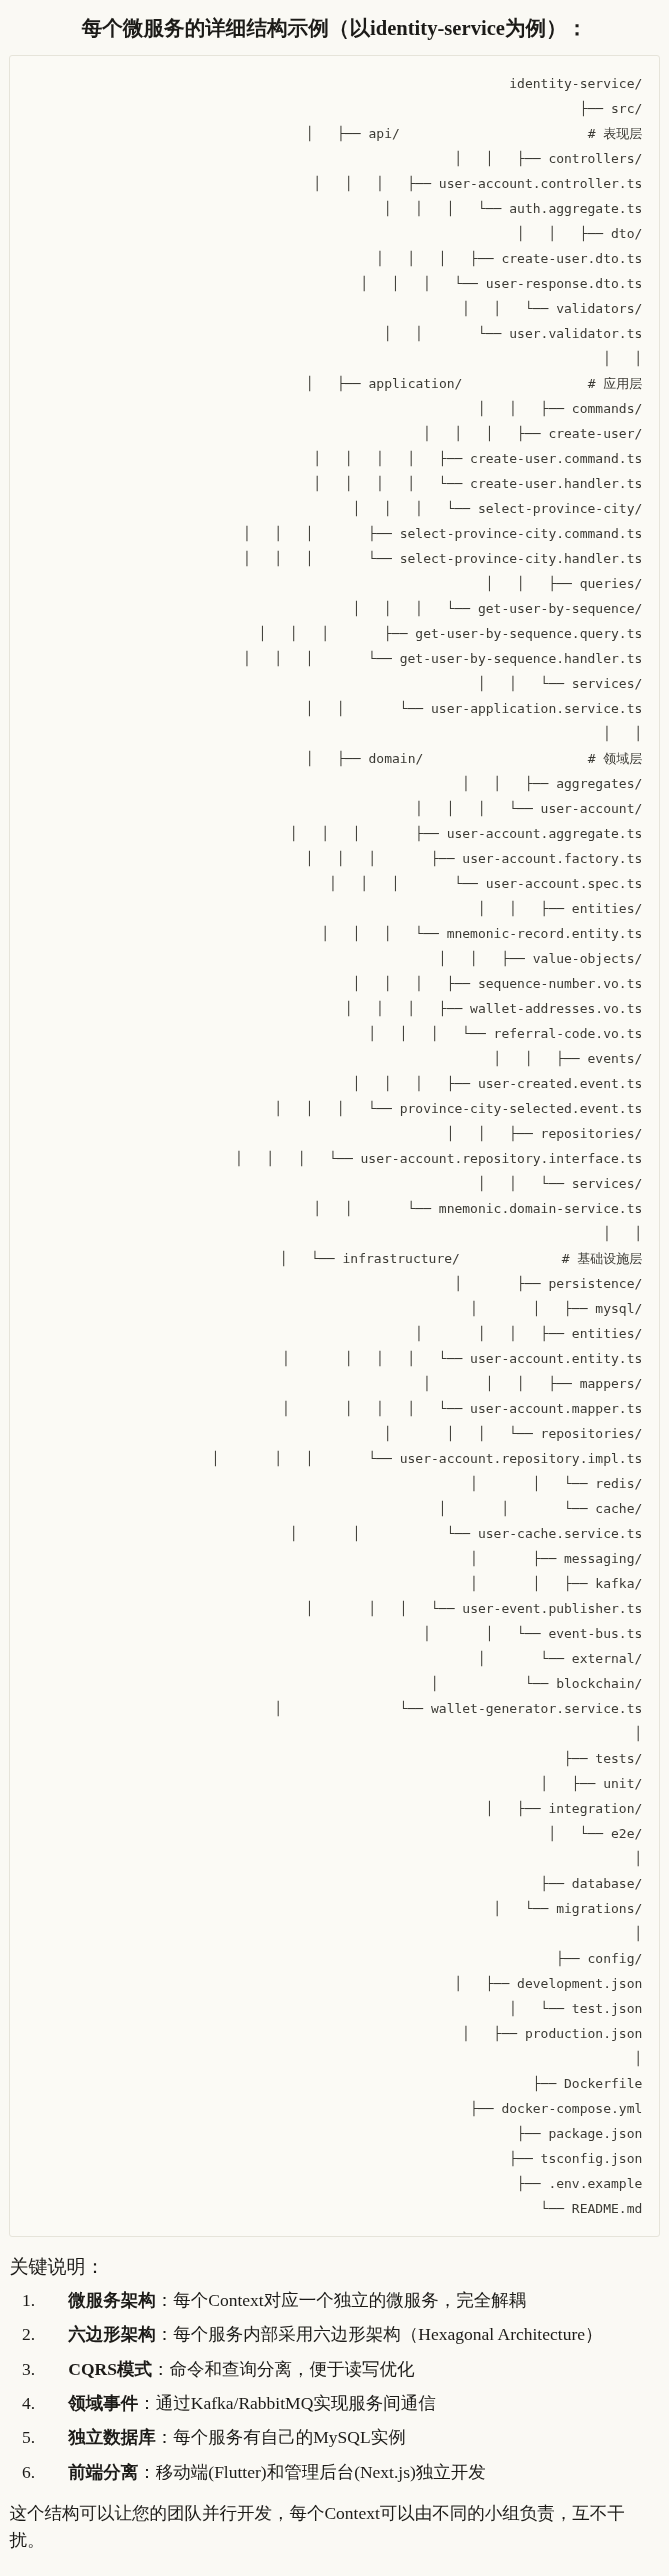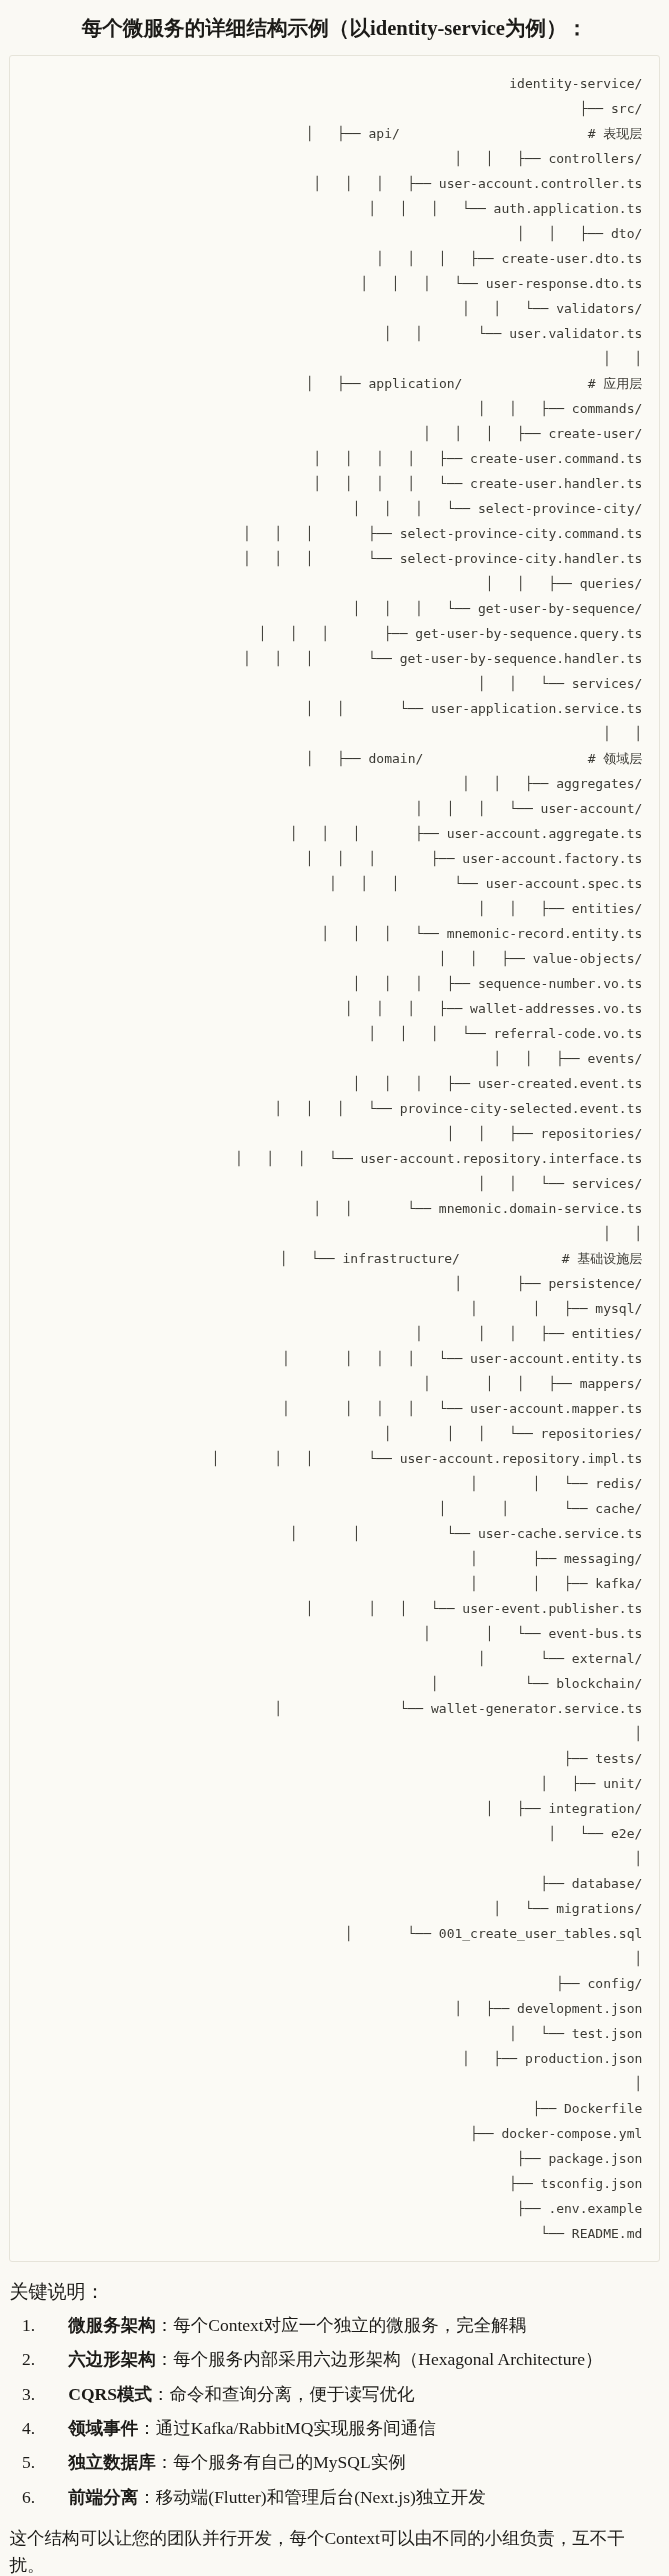--- a/index.html
+++ b/index.html
@@ -73,21 +73,21 @@
         <div class="code-line">identity-service/</div>
 
         <div class="code-line">├── src/</div>
 
         <div class="code-line">│   ├── api/                        # 表现层</div>
 
         <div class="code-line">│   │   ├── controllers/</div>
 
         <div class="code-line">│   │   │   ├── user-account.controller.ts</div>
 
-        <div class="code-line">│   │   │   └── auth.application.ts</div>
+        <div class="code-line">│   │   │   └── auth.aggregate.ts</div>
 
         <div class="code-line">│   │   ├── dto/</div>
 
         <div class="code-line">│   │   │   ├── create-user.dto.ts</div>
 
         <div class="code-line">│   │   │   └── user-response.dto.ts</div>
 
         <div class="code-line">│   │   └── validators/</div>
 
         <div class="code-line">│   │       └── user.validator.ts</div>
@@ -211,21 +211,20 @@
         <div class="code-line">│   ├── integration/</div>
 
         <div class="code-line">│   └── e2e/</div>
 
         <div class="code-line">│</div>
 
         <div class="code-line">├── database/</div>
 
         <div class="code-line">│   └── migrations/</div>
 
-        <div class="code-line">│       └── 001_create_user_tables.sql</div>
 
         <div class="code-line">│</div>
 
         <div class="code-line">├── config/</div>
 
         <div class="code-line">│   ├── development.json</div>
 
         <div class="code-line">│   └── test.json</div>
 
         <div class="code-line">│   ├── production.json</div>

